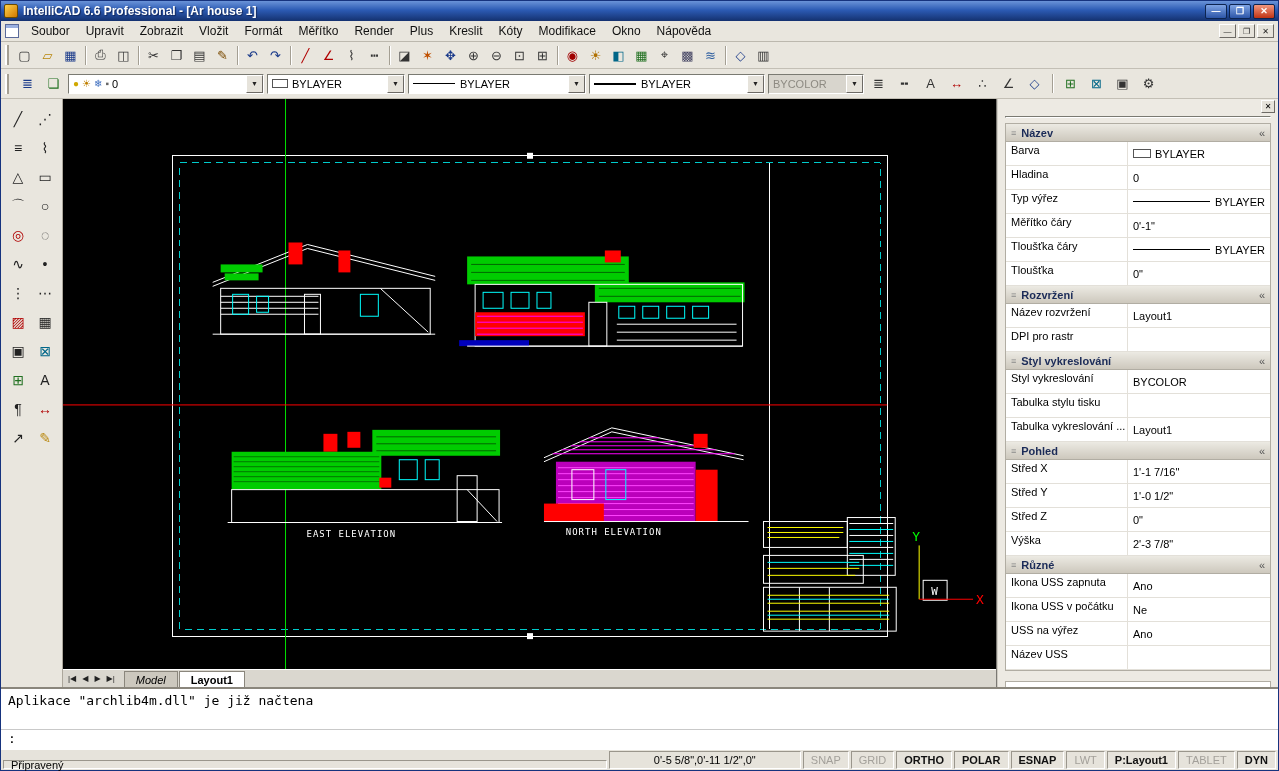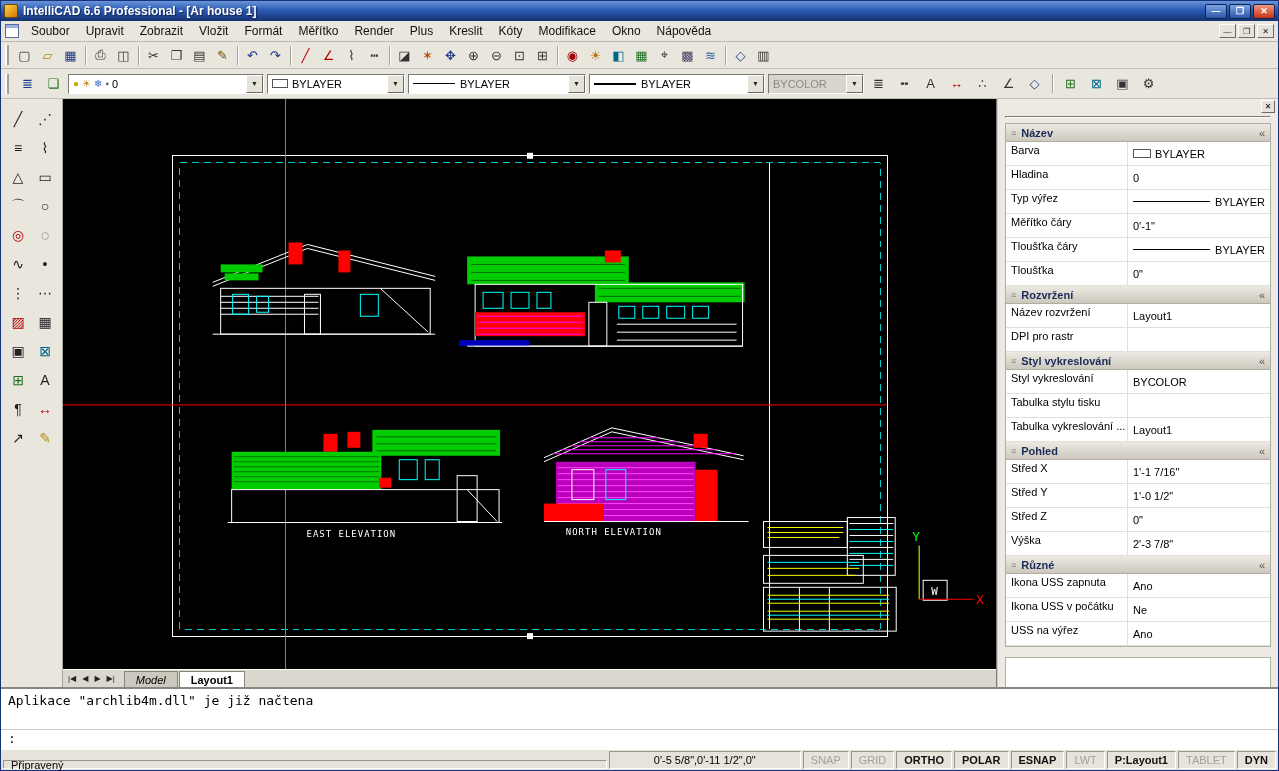--- a/index.html
+++ b/index.html
@@ -730,20 +730,26 @@
             <div class="prop-value">
               <span>Ne</span>
             </div>
           </div>
           <div class="prop-row">
             <div class="prop-label">USS na výřez</div>
             <div class="prop-value">
               <span>Ano</span>
             </div>
           </div>
+          <div class="prop-row">
+            <div class="prop-label">Název USS</div>
+            <div class="prop-value">
+              <span></span>
+            </div>
+          </div>
         </div>
       <div class="props-bottombox"></div>
       <div class="props-fill"></div>
     </div>
   </div>
 
   <div class="command">
     <div class="cmd-history">Aplikace "archlib4m.dll" je již načtena</div>
     <div class="cmd-prompt">:</div>
   </div>

